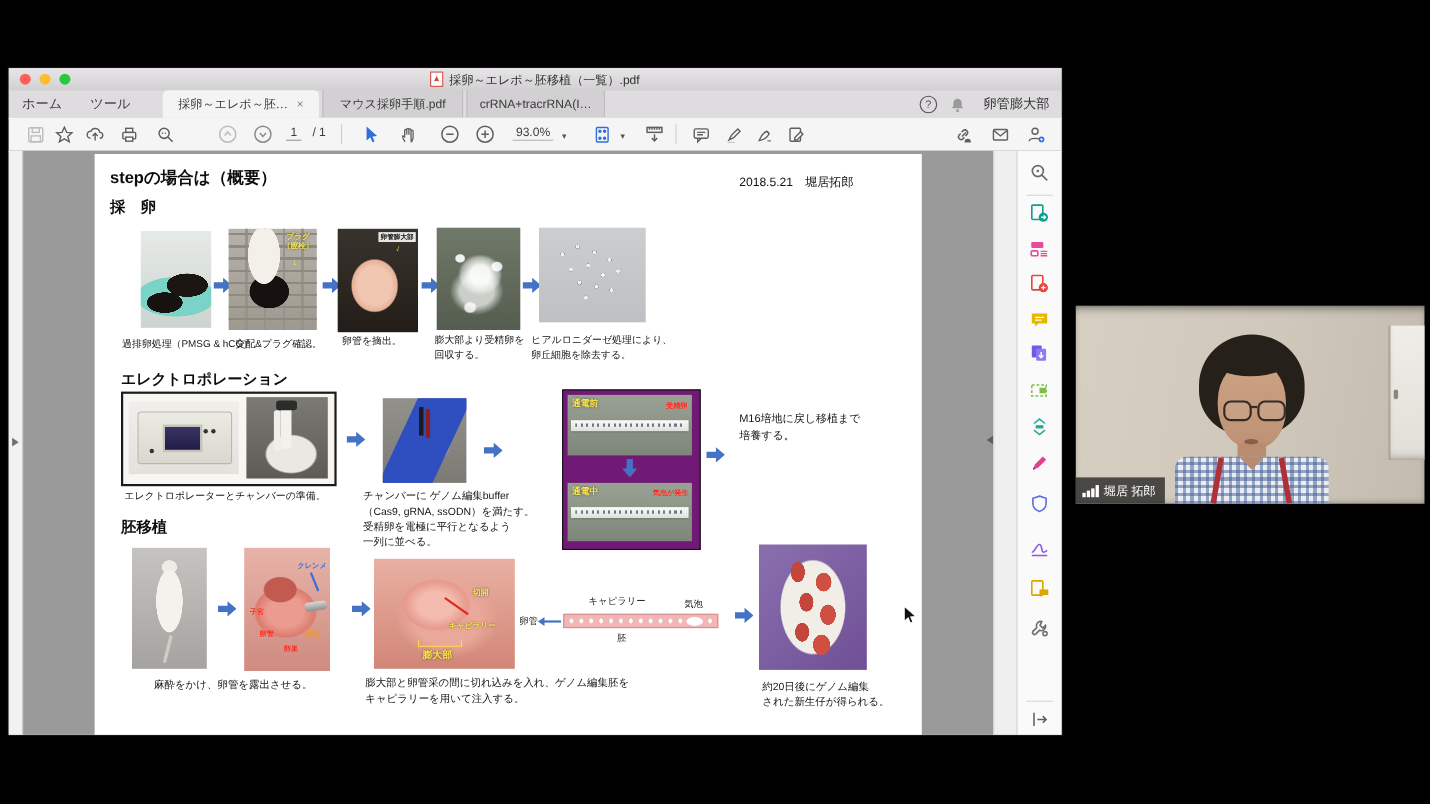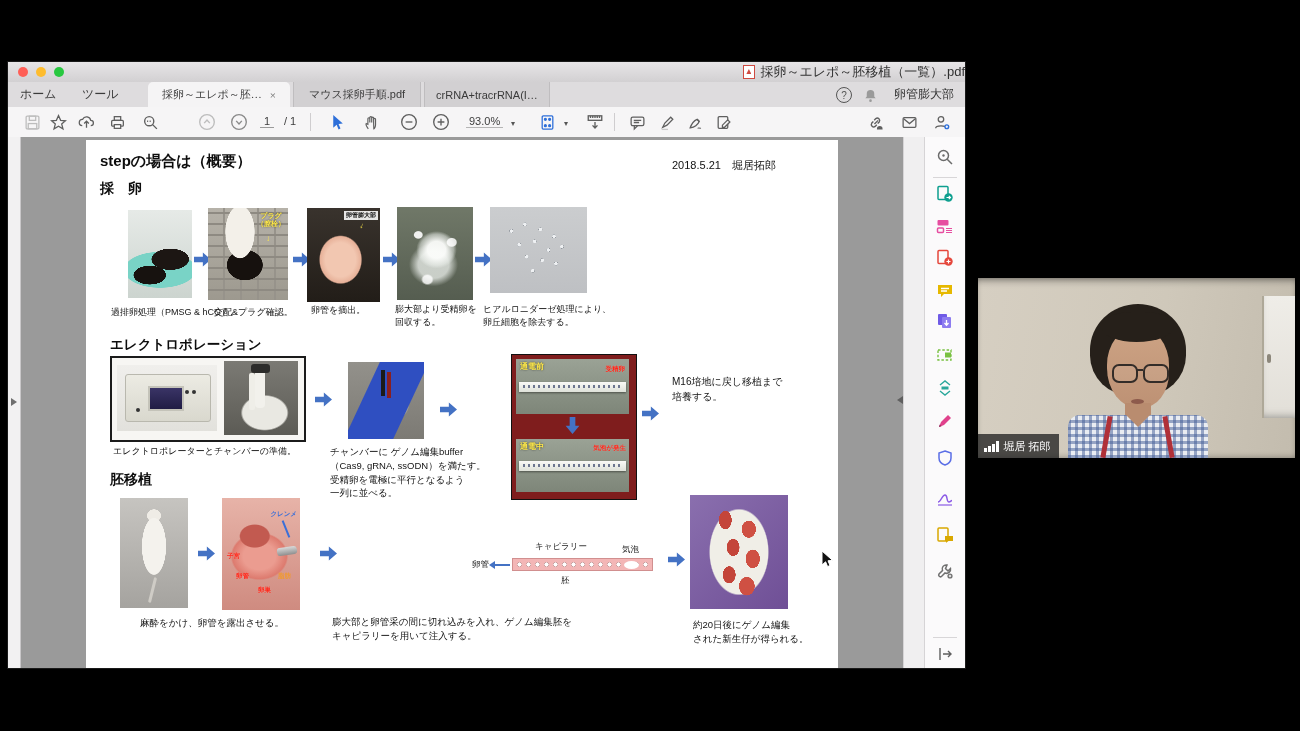--- a/index.html
+++ b/index.html
@@ -4,21 +4,21 @@
 <style>
   html,body{margin:0;padding:0;background:#000;}
   .screen{position:relative;width:1300px;height:731px;background:#000;overflow:hidden;
     font-family:"Liberation Sans","DejaVu Sans",sans-serif;-webkit-font-smoothing:antialiased;}
   
   .window{position:absolute;left:8px;top:62px;width:957px;height:606px;background:#f1f0f1;box-shadow:0 0 0 1px #1a1a1a;}
   .titlebar{position:absolute;left:0;top:0;right:0;height:20px;background:linear-gradient(#e7e5e7,#d2d0d2);border-bottom:1px solid #b2b0b2;}
   .lights{position:absolute;left:10px;top:5px;display:flex;gap:8px;}
   .light{width:10px;height:10px;border-radius:50%;}
   .l-close{background:#ff5f57;} .l-min{background:#febc2e;} .l-max{background:#28c840;}
-  .title-center{position:absolute;left:0;right:0;top:0;height:20px;display:flex;align-items:center;justify-content:flex-end;gap:5px;font-size:13px;color:#303030;}
+  .title-center{position:absolute;left:0;right:0;top:0;height:20px;display:flex;align-items:center;justify-content:center;gap:5px;font-size:11px;color:#303030;}
   .pdficon{width:10px;height:12px;background:#fff;border:1px solid #cf4a41;position:relative;}
   .pdficon::after{content:"";position:absolute;left:2px;top:3px;width:5px;height:5px;background:#cf4a41;clip-path:polygon(50% 0,100% 100%,0 100%);}
   .tabbar{position:absolute;left:0;top:20px;right:0;height:25px;background:#dedcde;border-bottom:1px solid #c2c0c2;}
   .menu-item{position:absolute;top:0;height:25px;display:flex;align-items:center;font-size:12px;color:#3b3b3b;padding:0 10px;}
   .tab{position:absolute;top:0;height:25px;display:flex;align-items:center;justify-content:center;font-size:11px;color:#3a3a3a;gap:8px;box-sizing:border-box;}
   .tab.active{background:#f5f4f5;border-radius:5px 5px 0 0;font-family:Liberation Serif, serif;}
   .tab.inactive{background:#d2d0d2;border-left:1px solid #bfbdbf;border-right:1px solid #bfbdbf;}
   .tab .x{color:#6a6a6a;font-size:11px;}
   .helpcirc{position:absolute;left:828px;top:5px;width:14px;height:14px;border:1.3px solid #555;border-radius:50%;font-size:10px;color:#555;display:flex;align-items:center;justify-content:center;}
   .login{position:absolute;left:886px;top:0;height:25px;display:flex;align-items:center;font-size:12px;color:#333;}
@@ -96,21 +96,21 @@
   .machine-screen{position:absolute;left:26%;top:24%;width:38%;height:44%;background:linear-gradient(#3a3466,#201c44);border:2px solid #c4c3b9;}
   .machine-knob{position:absolute;width:4px;height:4px;background:#333;border-radius:50%;}
   .ph-scope{background:radial-gradient(40px 30px at 55% 70%,#e9e8e2 55%,transparent 60%),linear-gradient(#7b7a74,#5c5b55);}
   .scope-arm{position:absolute;left:42%;top:8%;width:14%;height:55%;background:#f2f1ec;border-radius:4px;box-shadow:-8px 4px 0 -2px #efeee8;}
   .scope-eyes{position:absolute;left:36%;top:4%;width:26%;height:12%;background:#2c2c2a;border-radius:3px;}
   .ph-chamber{background:
     linear-gradient(115deg,transparent 28%,#2f4fc1 29% 72%,transparent 73%),
     radial-gradient(34px 26px at 52% 56%,rgba(255,255,255,.25) 60%,transparent 64%),
     linear-gradient(#93918b,#7c7a74);}
   .ph-chamber::after{content:"";position:absolute;left:44%;top:10%;width:4px;height:34%;background:#1a1a1a;box-shadow:6px 2px 0 #8a1f1f;}
-  .curbox{position:absolute;border:1.5px solid #111;background:#7f1d1d;}
+  .curbox{position:absolute;border:1.5px solid #111;background:#701a75;}
   .cur-panel{position:absolute;left:4px;width:113px;background:linear-gradient(#9aa295,#7e8679);}
   .cur-band{position:absolute;left:3%;right:3%;top:42%;height:18%;background:linear-gradient(#f9f9f6,#dfe2d9);box-shadow:0 1px 2px rgba(0,0,0,.45);}
   .cur-dots{position:absolute;left:6%;right:6%;top:48%;height:3px;background:repeating-linear-gradient(90deg,#6d7690 0 2px,transparent 2px 5px);}
   .ph-wmouse{background:
     radial-gradient(17px 40px at 50% 44%,#f4f2ed 70%,transparent 72%),
     radial-gradient(10px 9px at 50% 16%,#efece6 68%,transparent 71%),
     linear-gradient(#c6c4c0,#a5a39f);}
   .ph-wmouse::after{content:"";position:absolute;left:46%;top:72%;width:3px;height:24%;background:#cfccc6;border-radius:2px;transform:rotate(14deg);}
   .ph-surg1{background:
     radial-gradient(26px 20px at 42% 34%,#c25a50 55%,transparent 60%),
@@ -532,20 +532,27 @@
           <div class="abs lbl-b" style="right:3px;top:12px">クレンメ</div>
           <div class="abs" style="right:14px;top:22px;width:1.5px;height:18px;background:#3a6fd8;transform:rotate(-22deg)"></div>
           <div class="abs lbl-r" style="left:5px;top:54px">子宮</div>
           <div class="abs lbl-r" style="left:14px;top:74px">卵管</div>
           <div class="abs lbl-r" style="left:36px;top:88px">卵巣</div>
           <div class="abs lbl-o" style="left:56px;top:74px">脂肪</div>
         </div>
         <div class="abs cap2" style="left:54px;top:476px">麻酔をかけ、卵管を露出させる。</div>
 
         <span class="arr abs" style="left:234px;top:406px"></span>
+        <div class="ph ph-surg2" style="left:254px;top:368px;width:128px;height:100px">
+          <div class="abs lbl-y" style="left:90px;top:28px">切開</div>
+          <div class="redline" style="left:62px;top:42px"></div>
+          <div class="abs lbl-y" style="left:68px;top:58px">キャピラリー</div>
+          <div class="bracket" style="left:40px;top:74px;width:38px"></div>
+          <div class="abs lbl-y" style="left:44px;top:82px;font-size:9px">膨大部</div>
+        </div>
         <div class="abs cap2" style="left:246px;top:475px">膨大部と卵管采の間に切れ込みを入れ、ゲノム編集胚を
 キャピラリーを用いて注入する。</div>
 
         <div class="abs" style="left:386px;top:400px;width:200px;height:50px">
           <div class="abs dlabel" style="left:63px;top:1px">キャピラリー</div>
           <div class="abs dlabel" style="left:150px;top:4px">気泡</div>
           <div class="abs dlabel" style="left:0px;top:19px">卵管</div>
           <div class="larrow" style="left:22px;top:24px;width:16px"></div>
           <div class="tube" style="left:40px;top:18px"></div>
           <div class="bubble" style="left:152px;top:20.5px"></div>

